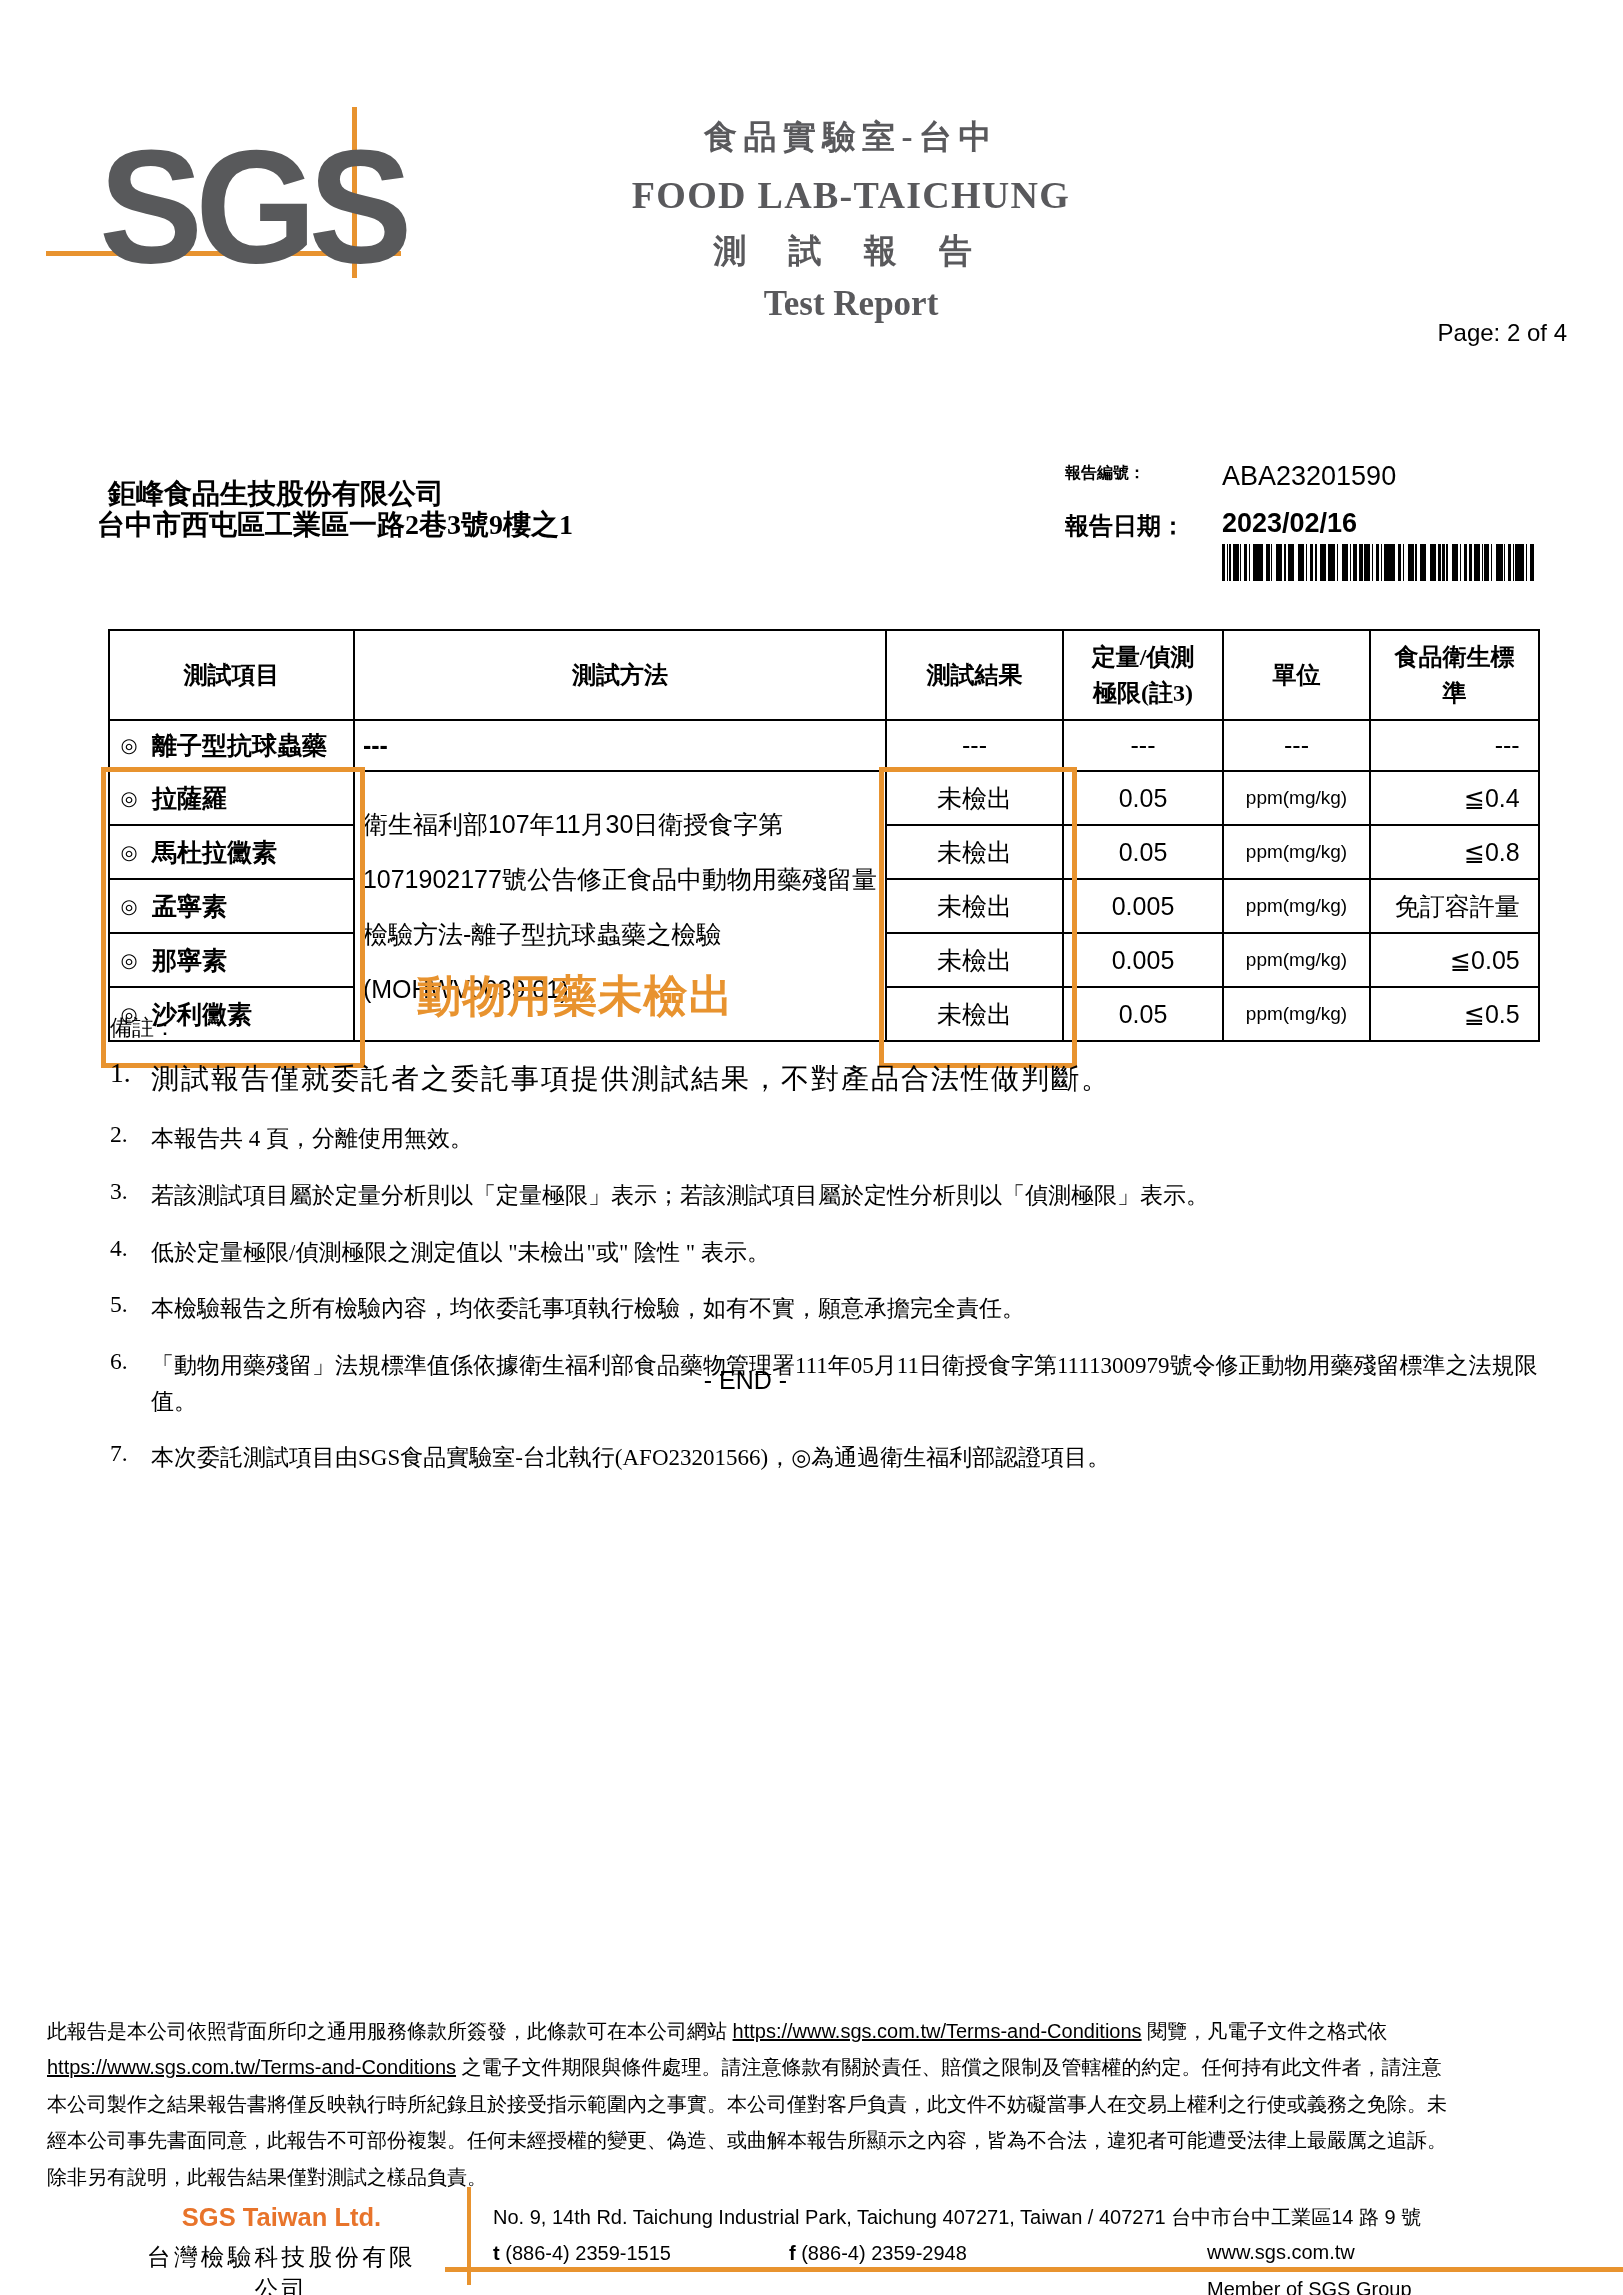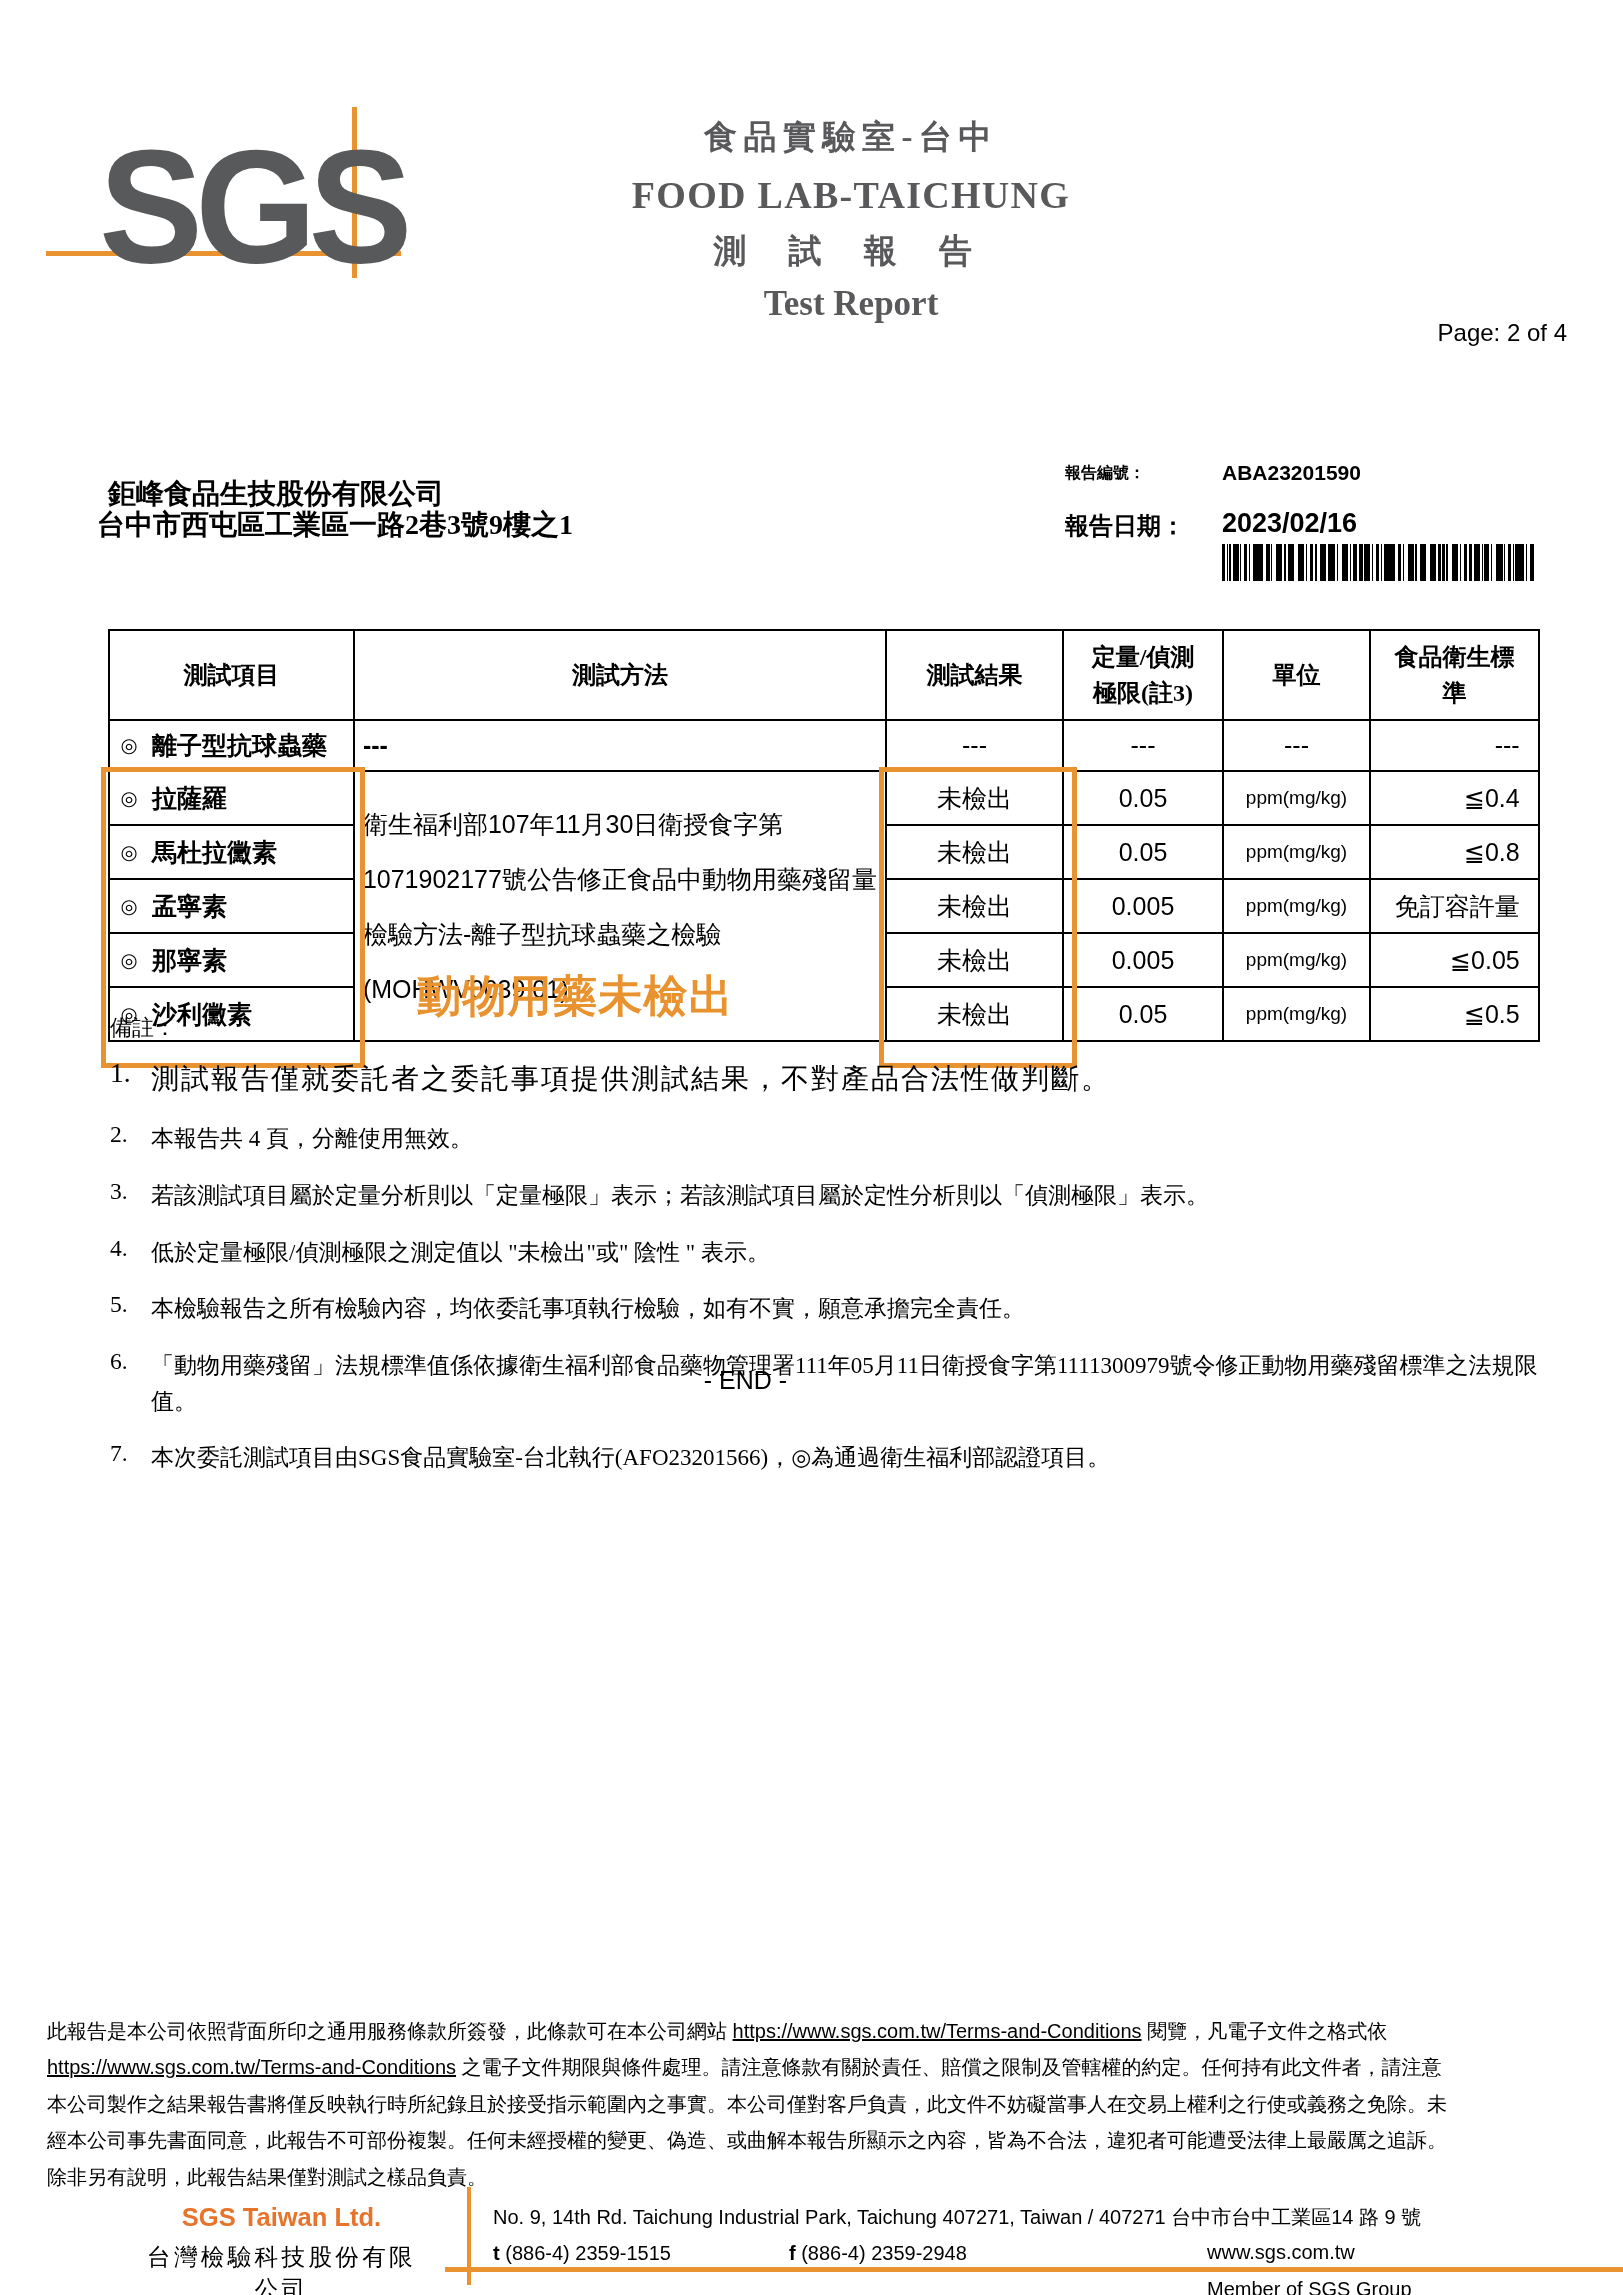--- a/index.html
+++ b/index.html
@@ -20,21 +20,21 @@
   .title-en{font-size:38px;font-weight:bold;letter-spacing:1.3px;margin-top:13px;}
   .report-zh{font-size:33px;font-weight:bold;letter-spacing:17px;margin-top:11.8px;}
   .report-en{font-size:35px;font-weight:bold;margin-top:10.5px;}
   .page-label{position:absolute;right:56px;top:319px;font-size:24px;}
 
   
   .client-name{position:absolute;left:108px;top:458px;font-size:28px;font-weight:bold;margin-top:17px;}
   .client-address{position:absolute;left:97px;top:506px;font-size:28px;font-weight:bold;}
   .rpt-label1{position:absolute;left:1065px;top:463px;font-size:16px;font-weight:bold;}
   .rpt-label2{position:absolute;left:1065px;top:510px;font-size:24px;font-weight:bold;}
-  .rpt-no{position:absolute;left:1222px;top:461px;font-size:21px;font-weight:bold;}
+  .rpt-no{position:absolute;left:1222px;top:461px;font-size:27px;font-weight:normal;}
   .rpt-date{position:absolute;left:1222px;top:508px;font-size:27px;font-weight:bold;}
   .barcode{position:absolute;left:1222px;top:544px;width:313px;height:37px;
     background-image:
       repeating-linear-gradient(90deg,#000 0 2.6px,transparent 2.6px 4.6px,#000 4.6px 5.9px,transparent 5.9px 10.5px,#000 10.5px 15.7px,transparent 15.7px 17.7px,#000 17.7px 19px,transparent 19px 22px),
       repeating-linear-gradient(90deg,#000 0 2px,transparent 2px 7.2px,#000 7.2px 8.5px,transparent 8.5px 13.7px,#000 13.7px 17px,transparent 17px 31px);}
 
   
   table.report-table{position:absolute;left:108px;top:629px;width:1430px;border-collapse:collapse;table-layout:fixed;}
   .report-table th,.report-table td{border:2.6px solid #000;overflow:hidden;}
   .report-table th{height:86px;font-size:24px;font-weight:bold;text-align:center;vertical-align:middle;

